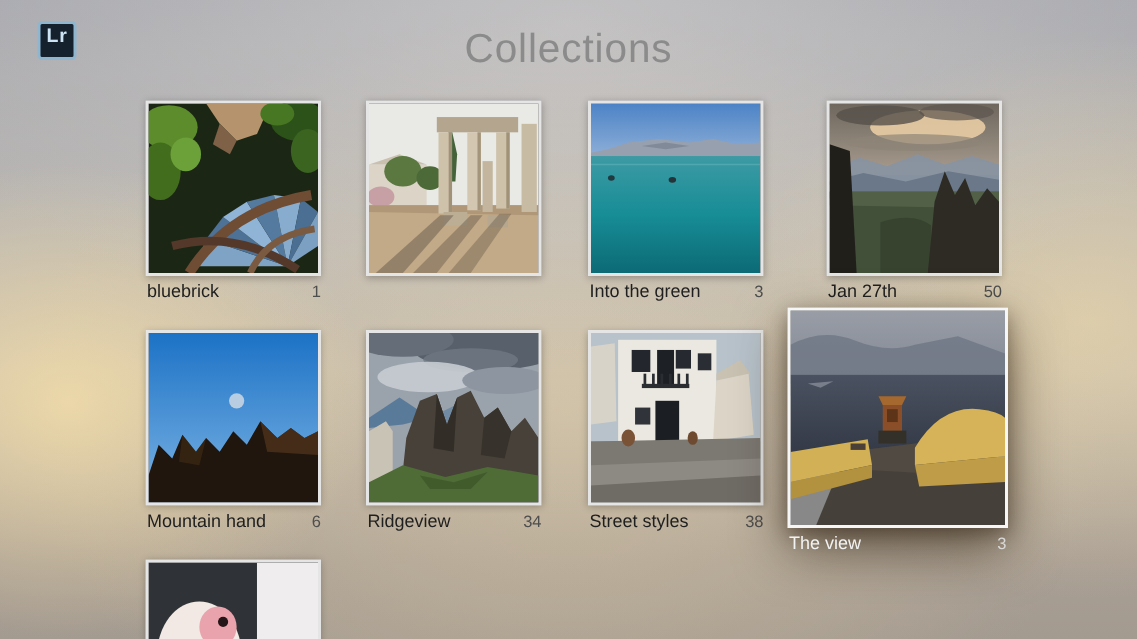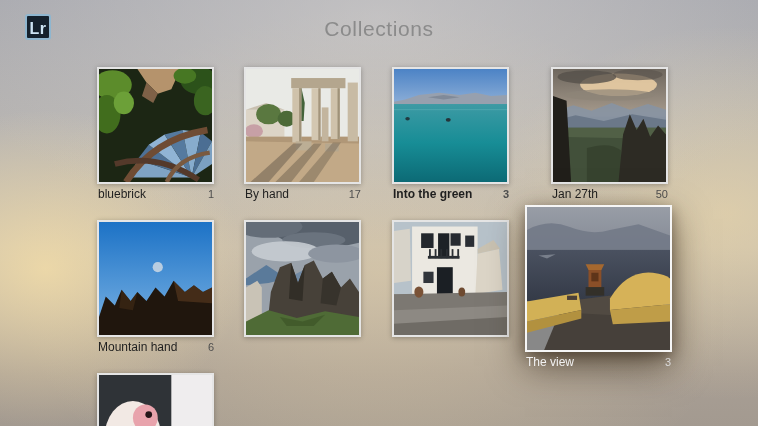--- a/index.html
+++ b/index.html
@@ -9,26 +9,26 @@
     background:
       radial-gradient(640px 320px at 50% 4%, rgba(212,209,207,.60), rgba(212,209,207,0) 70%),
       radial-gradient(280px 220px at 6% 63%, rgba(243,221,168,.85), rgba(243,221,168,0) 72%),
       radial-gradient(330px 260px at 96% 50%, rgba(238,217,168,.62), rgba(238,217,168,0) 72%),
       radial-gradient(470px 340px at 50% 64%, rgba(229,209,167,.50), rgba(229,209,167,0) 78%),
       linear-gradient(180deg, #a8a9af 0%, #b8b5b2 32%, #c1b9ae 58%, #a89e94 88%, #a39a90 100%);
   }
   .logo {
     position:absolute; left:25px; top:14px; width:26px; height:26px; box-sizing:border-box;
     background:#15212d; border:2px solid #8fb6cf; border-radius:3px;
-    color:#cde4f4; font-size:16px; font-weight:bold;
-    display:flex; align-items:flex-end; justify-content:center; letter-spacing:.5px;
+    color:#cde4f4; font-size:13px; font-weight:bold;
+    display:flex; align-items:flex-start; justify-content:center; letter-spacing:.5px;
   }
   .title {
     position:absolute; top:17px; left:0; right:0; text-align:center;
-    font-size:21px; font-weight:300; color:#8b8b8b; letter-spacing:.6px;
+    font-size:27px; font-weight:300; color:#8b8b8b; letter-spacing:.6px;
   }
   .tile { position:absolute; width:118px; }
   .thumb {
     width:117px; height:117px; box-sizing:border-box;
     border:2px solid rgba(255,255,255,.78);
     box-shadow:0 1px 5px rgba(0,0,0,.28);
     overflow:hidden; background:#888;
   }
   .thumb svg { display:block; width:100%; height:100%; }
   .meta { display:flex; justify-content:space-between; align-items:baseline; margin-top:3px; padding:0 1px; }
@@ -102,27 +102,23 @@
       <rect x="81" y="17" width="2" height="45" fill="#9f9279"></rect>
       <rect x="90" y="12" width="9" height="52" fill="#c8bba4"></rect>
       <rect x="67" y="34" width="6" height="30" fill="#c3b59e"></rect>
       <rect x="44" y="64" width="14" height="8" fill="#bcae95"></rect>
       <rect x="70" y="66" width="12" height="7" fill="#b6a78e"></rect>
       <path d="M42,66 L50,66 L20,100 L4,100 Z" fill="#6e6150" opacity=".55"></path>
       <path d="M60,66 L67,66 L40,100 L26,100 Z" fill="#6e6150" opacity=".5"></path>
       <path d="M77,65 L84,65 L60,100 L47,100 Z" fill="#6e6150" opacity=".45"></path>
     </svg>
   </div>
-  <div class="meta">
-    <span class="name">By hand</span>
-    <span class="count">17</span>
-  </div>
-</div>
-
-<div class="tile" style="left:392px; top:67px;font-weight:bold;">
+</div>
+
+<div class="tile" style="left:392px; top:67px;">
   <div class="thumb">
     <svg viewBox="0 0 100 100" preserveAspectRatio="none">
       <defs>
         <linearGradient id="g3a" x1="0" y1="0" x2="0" y2="1">
             <stop offset="0" stop-color="#4c83c6"></stop>
             <stop offset="1" stop-color="#8fb0d8"></stop>
           </linearGradient>
         <linearGradient id="g3b" x1="0" y1="0" x2="0" y2="1">
             <stop offset="0" stop-color="#3d9aa4"></stop>
             <stop offset=".5" stop-color="#178d96"></stop>
@@ -206,20 +202,24 @@
       <ellipse cx="80" cy="28" rx="25" ry="8" fill="#8d95a0"></ellipse>
       <path d="M0,50 L18,38 L36,50 L20,54 L0,56 Z" fill="#5a7a9a"></path>
       <path d="M36,50 L52,42 L68,52 L36,54 Z" fill="#6886a4" opacity=".8"></path>
       <path d="M0,58 L10,52 L14,58 L14,100 L0,100 Z" fill="#c9c3b6"></path>
       <path d="M22,62 L30,40 L40,36 L46,54 L52,38 L60,34 L68,50 L76,44 L84,58 L92,50 L100,62 L100,100 L18,100 Z" fill="#474139"></path>
       <path d="M40,36 L46,54 L52,38 L50,70 L38,68 Z" fill="#322e27"></path>
       <path d="M68,50 L76,44 L84,58 L80,74 L66,72 Z" fill="#37332c"></path>
       <path d="M0,88 L20,78 L45,85 L70,79 L100,84 L100,100 L0,100 Z" fill="#4f6b36"></path>
       <path d="M30,84 L50,88 L70,82 L60,92 L36,92 Z" fill="#3e5729" opacity=".8"></path>
     </svg>
+  </div>
+  <div class="meta">
+    <span class="name">Ridgeview</span>
+    <span class="count">34</span>
   </div>
 </div>
 
 <div class="tile" style="left:392px; top:220px;">
   <div class="thumb">
     <svg viewBox="0 0 100 100" preserveAspectRatio="none">
       <rect width="100" height="100" fill="#b7c2ca"></rect>
       <rect x="16" y="4" width="58" height="62" fill="#ebe8e1"></rect>
       <rect x="24" y="10" width="11" height="13" fill="#23272d"></rect>
       <rect x="50" y="10" width="9" height="11" fill="#262a30"></rect>
@@ -237,20 +237,24 @@
       <path d="M0,8 L14,6 L15,52 L0,54 Z" fill="#d7d3c9"></path>
       <path d="M74,24 L88,16 L94,24 L74,28 Z" fill="#c9c2b2"></path>
       <path d="M74,28 L93,24 L96,60 L72,64 Z" fill="#dcd5c7"></path>
       <rect y="64" width="100" height="36" fill="#8d8983"></rect>
       <path d="M0,64 L100,62 L100,74 L0,78 Z" fill="#7c7872"></path>
       <path d="M0,90 L100,84 L100,100 L0,100 Z" fill="#6f6b65"></path>
       <ellipse cx="22" cy="62" rx="4" ry="5" fill="#7a5236"></ellipse>
       <ellipse cx="60" cy="62" rx="3" ry="4" fill="#6e4a30"></ellipse>
     </svg>
   </div>
+  <div class="meta">
+    <span class="name">Street styles</span>
+    <span class="count">38</span>
+  </div>
 </div>
 
 <div class="tile selected" style="left:525px; top:205px;">
   <div class="thumb">
     <svg viewBox="0 0 100 100" preserveAspectRatio="none">
       <defs>
         <linearGradient id="g8a" x1="0" y1="0" x2="0" y2="1">
             <stop offset="0" stop-color="#989da6"></stop>
             <stop offset="1" stop-color="#7e8490"></stop>
           </linearGradient>

